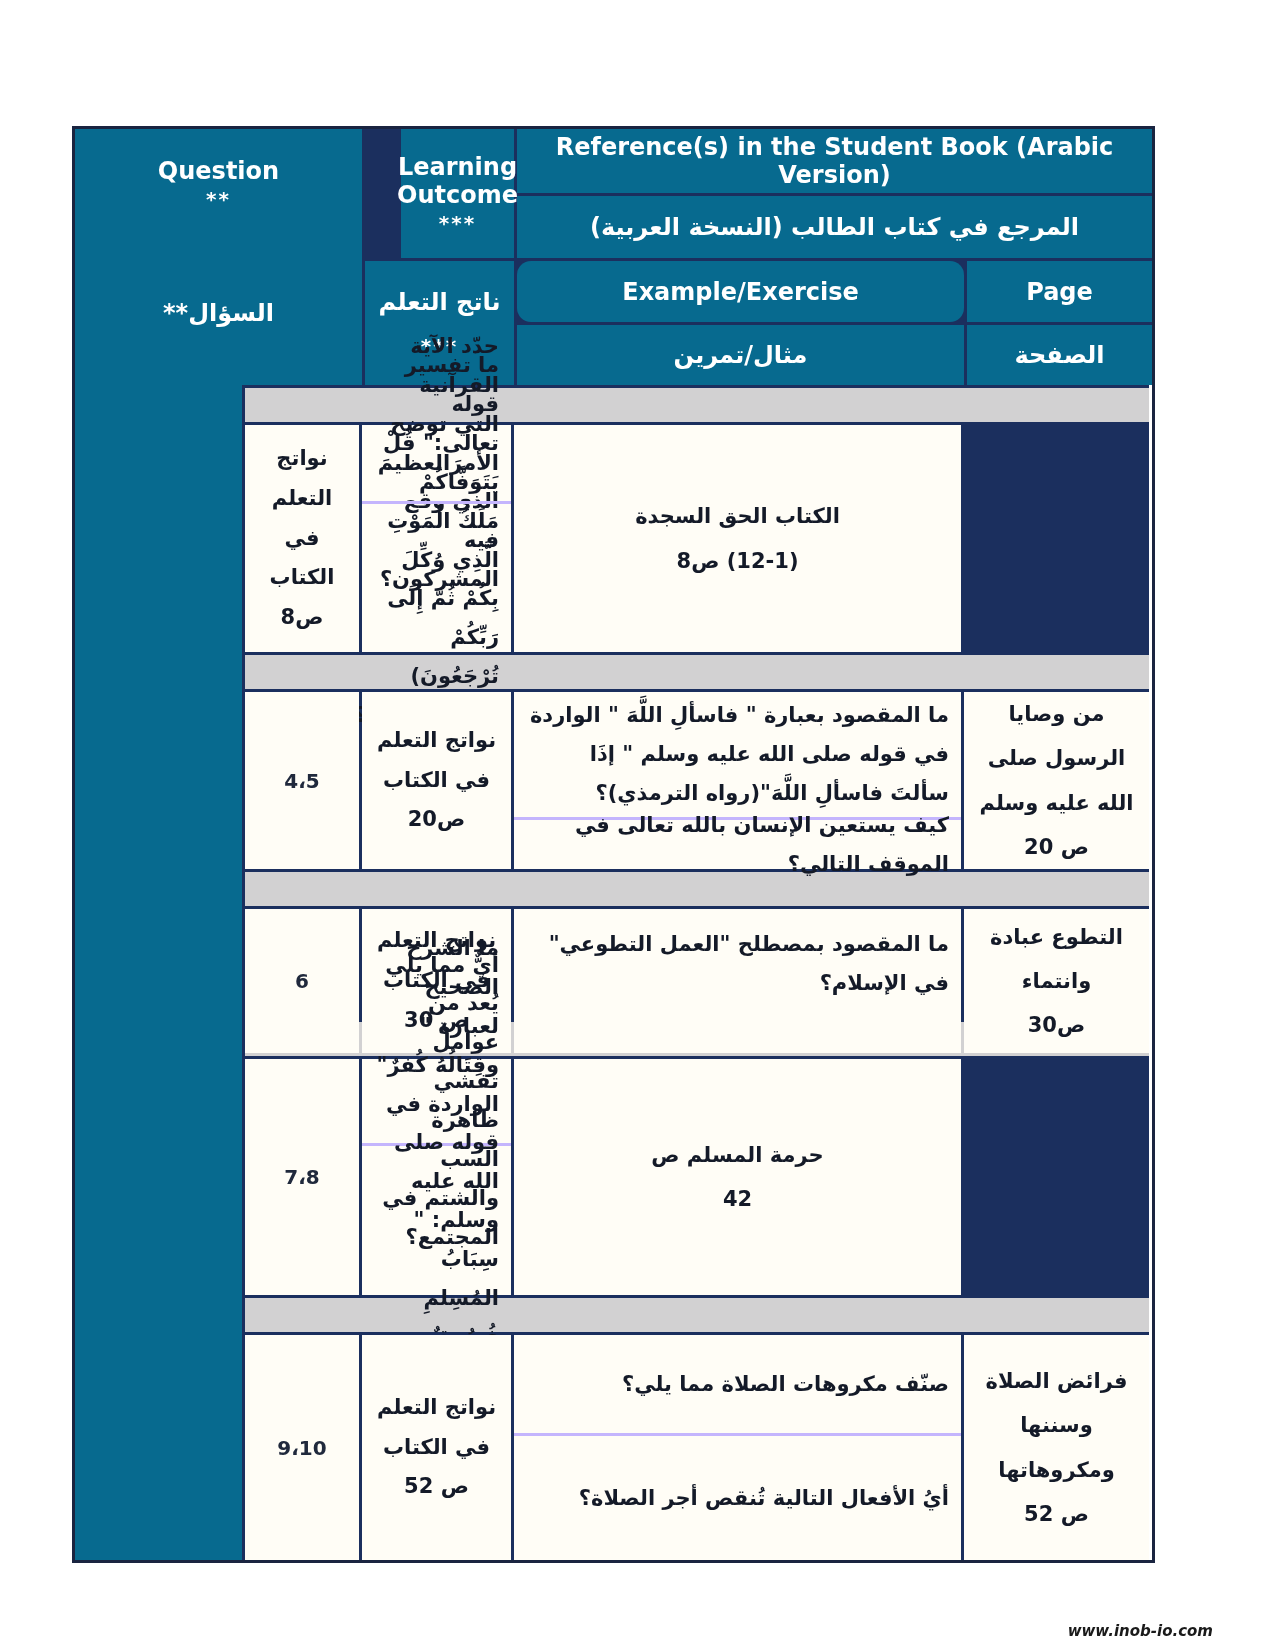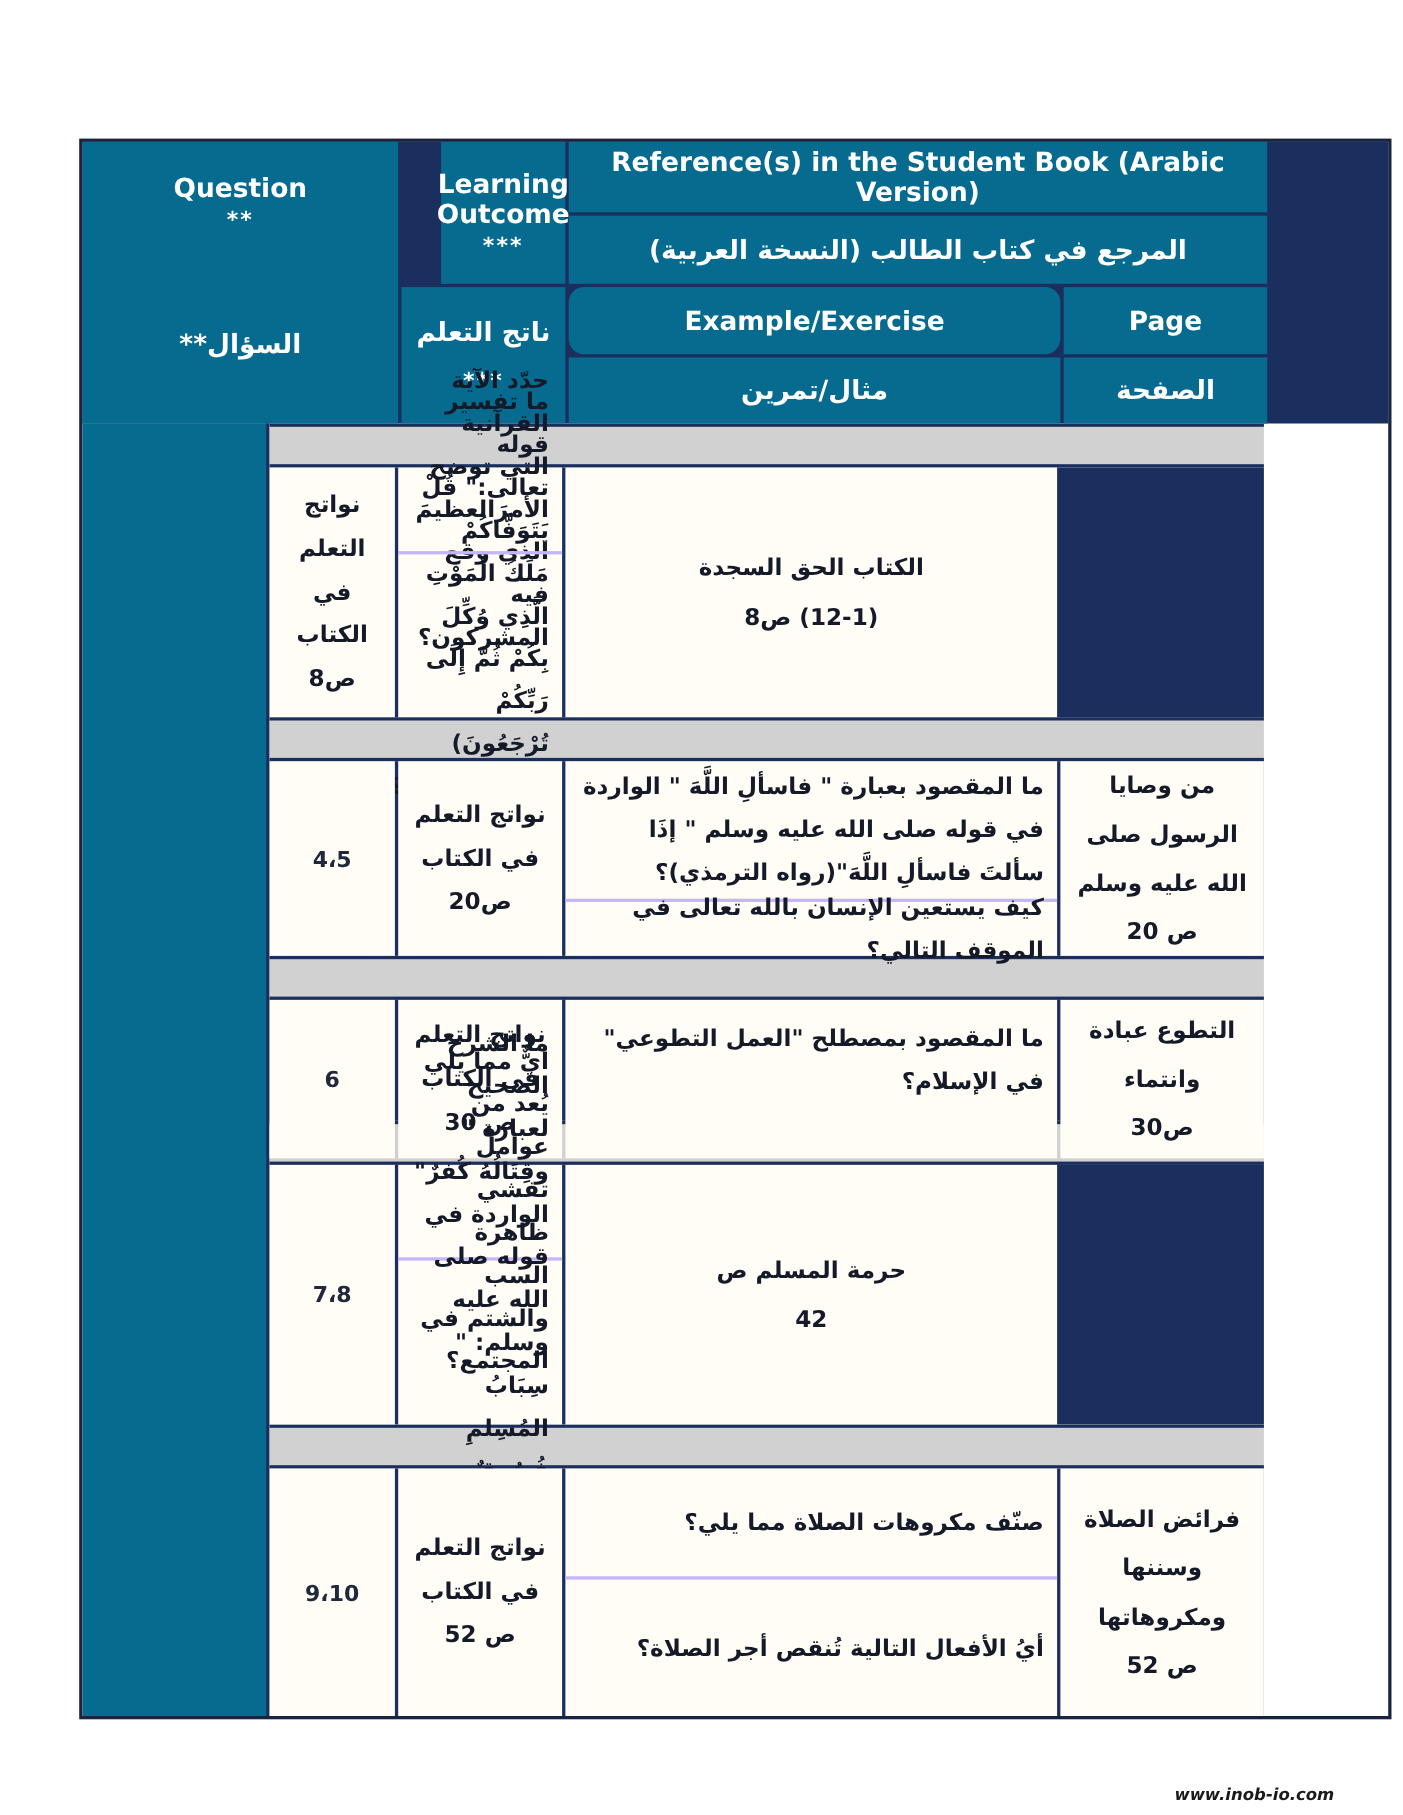--- a/index.html
+++ b/index.html
@@ -1,20 +1,20 @@
 <!DOCTYPE html>
 <html><head>
 <meta charset="utf-8">
 <style>
   * { margin:0; padding:0; box-sizing:border-box; }
   html,body { width:1275px; height:1650px; background:#ffffff; overflow:hidden;
               font-family:"DejaVu Sans", sans-serif; }
   .page { position:relative; width:1275px; height:1650px; background:#fff; }
 
-  .table { position:absolute; left:72px; top:126px; width:1193px;
+  .table { position:absolute; left:72px; top:126px; width:1083px;
            border:3px solid #1a2440; background:#fff; }
 
   
   .hdr { display:grid; grid-template-columns:287px 149px 447px 185px;
          grid-template-rows:64px 62px 61px 60px; gap:3px; background:#1b2f5e; }
   .hcell { background:#076a8f; color:#fff; display:flex; flex-direction:column;
            align-items:center; justify-content:center; text-align:center;
            font-weight:bold; }
   .h-q   { grid-column:1; grid-row:1/5; justify-content:space-between;
            padding:28px 0 58px 0; }

